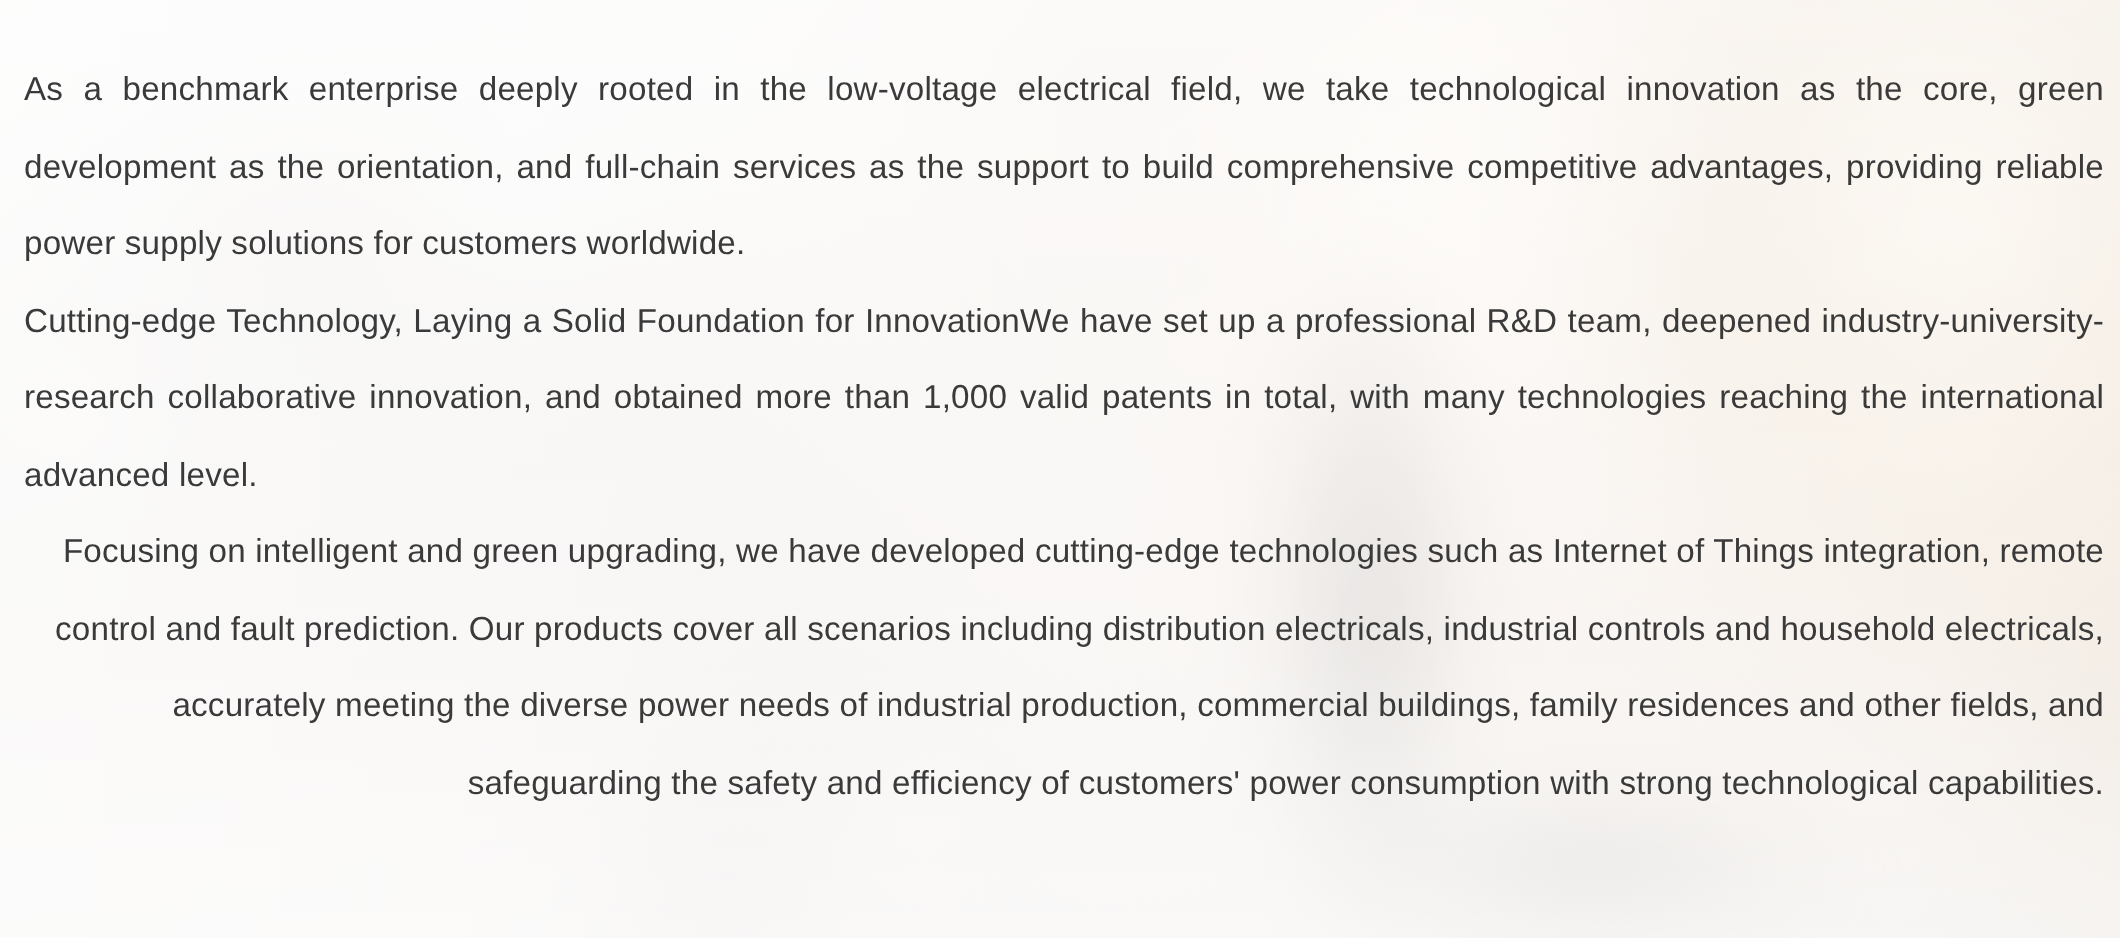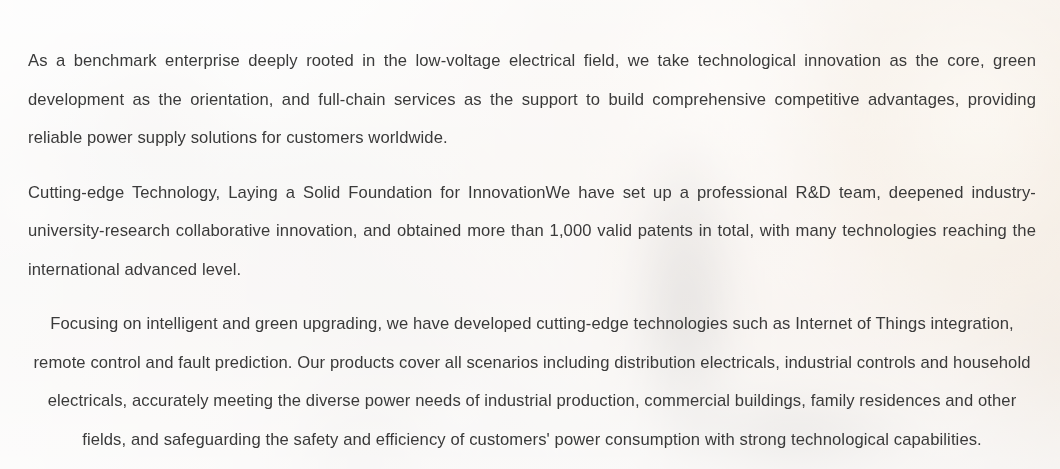--- a/index.html
+++ b/index.html
@@ -80,31 +80,31 @@
       rgba(255,255,255,0.52) 100%);
   }
 
   
   #content {
     position: relative;
     z-index: 2;
     padding: 26px 8px 0 12px;
   }
   .para {
-    margin: 16px;
+    margin: 0;
     color: #3a3a3a;
     font-size: 16.6px;
     line-height: 38.5px;
     text-align: justify;
     text-justify: inter-word;
     letter-spacing: 0.1px;
     hyphens: auto;
     -webkit-hyphens: auto;
   }
-  .para:last-child { text-align: center; }
+  .para:last-child { text-align: right; }
 </style>
 </head>
 <body>
 
 <div id="bg-photo">
   <div class="layer base"></div>
   <div class="layer hair"></div>
   <div class="layer dark"></div>
   <div class="layer bokeh"></div>
   <div class="layer veil"></div>

